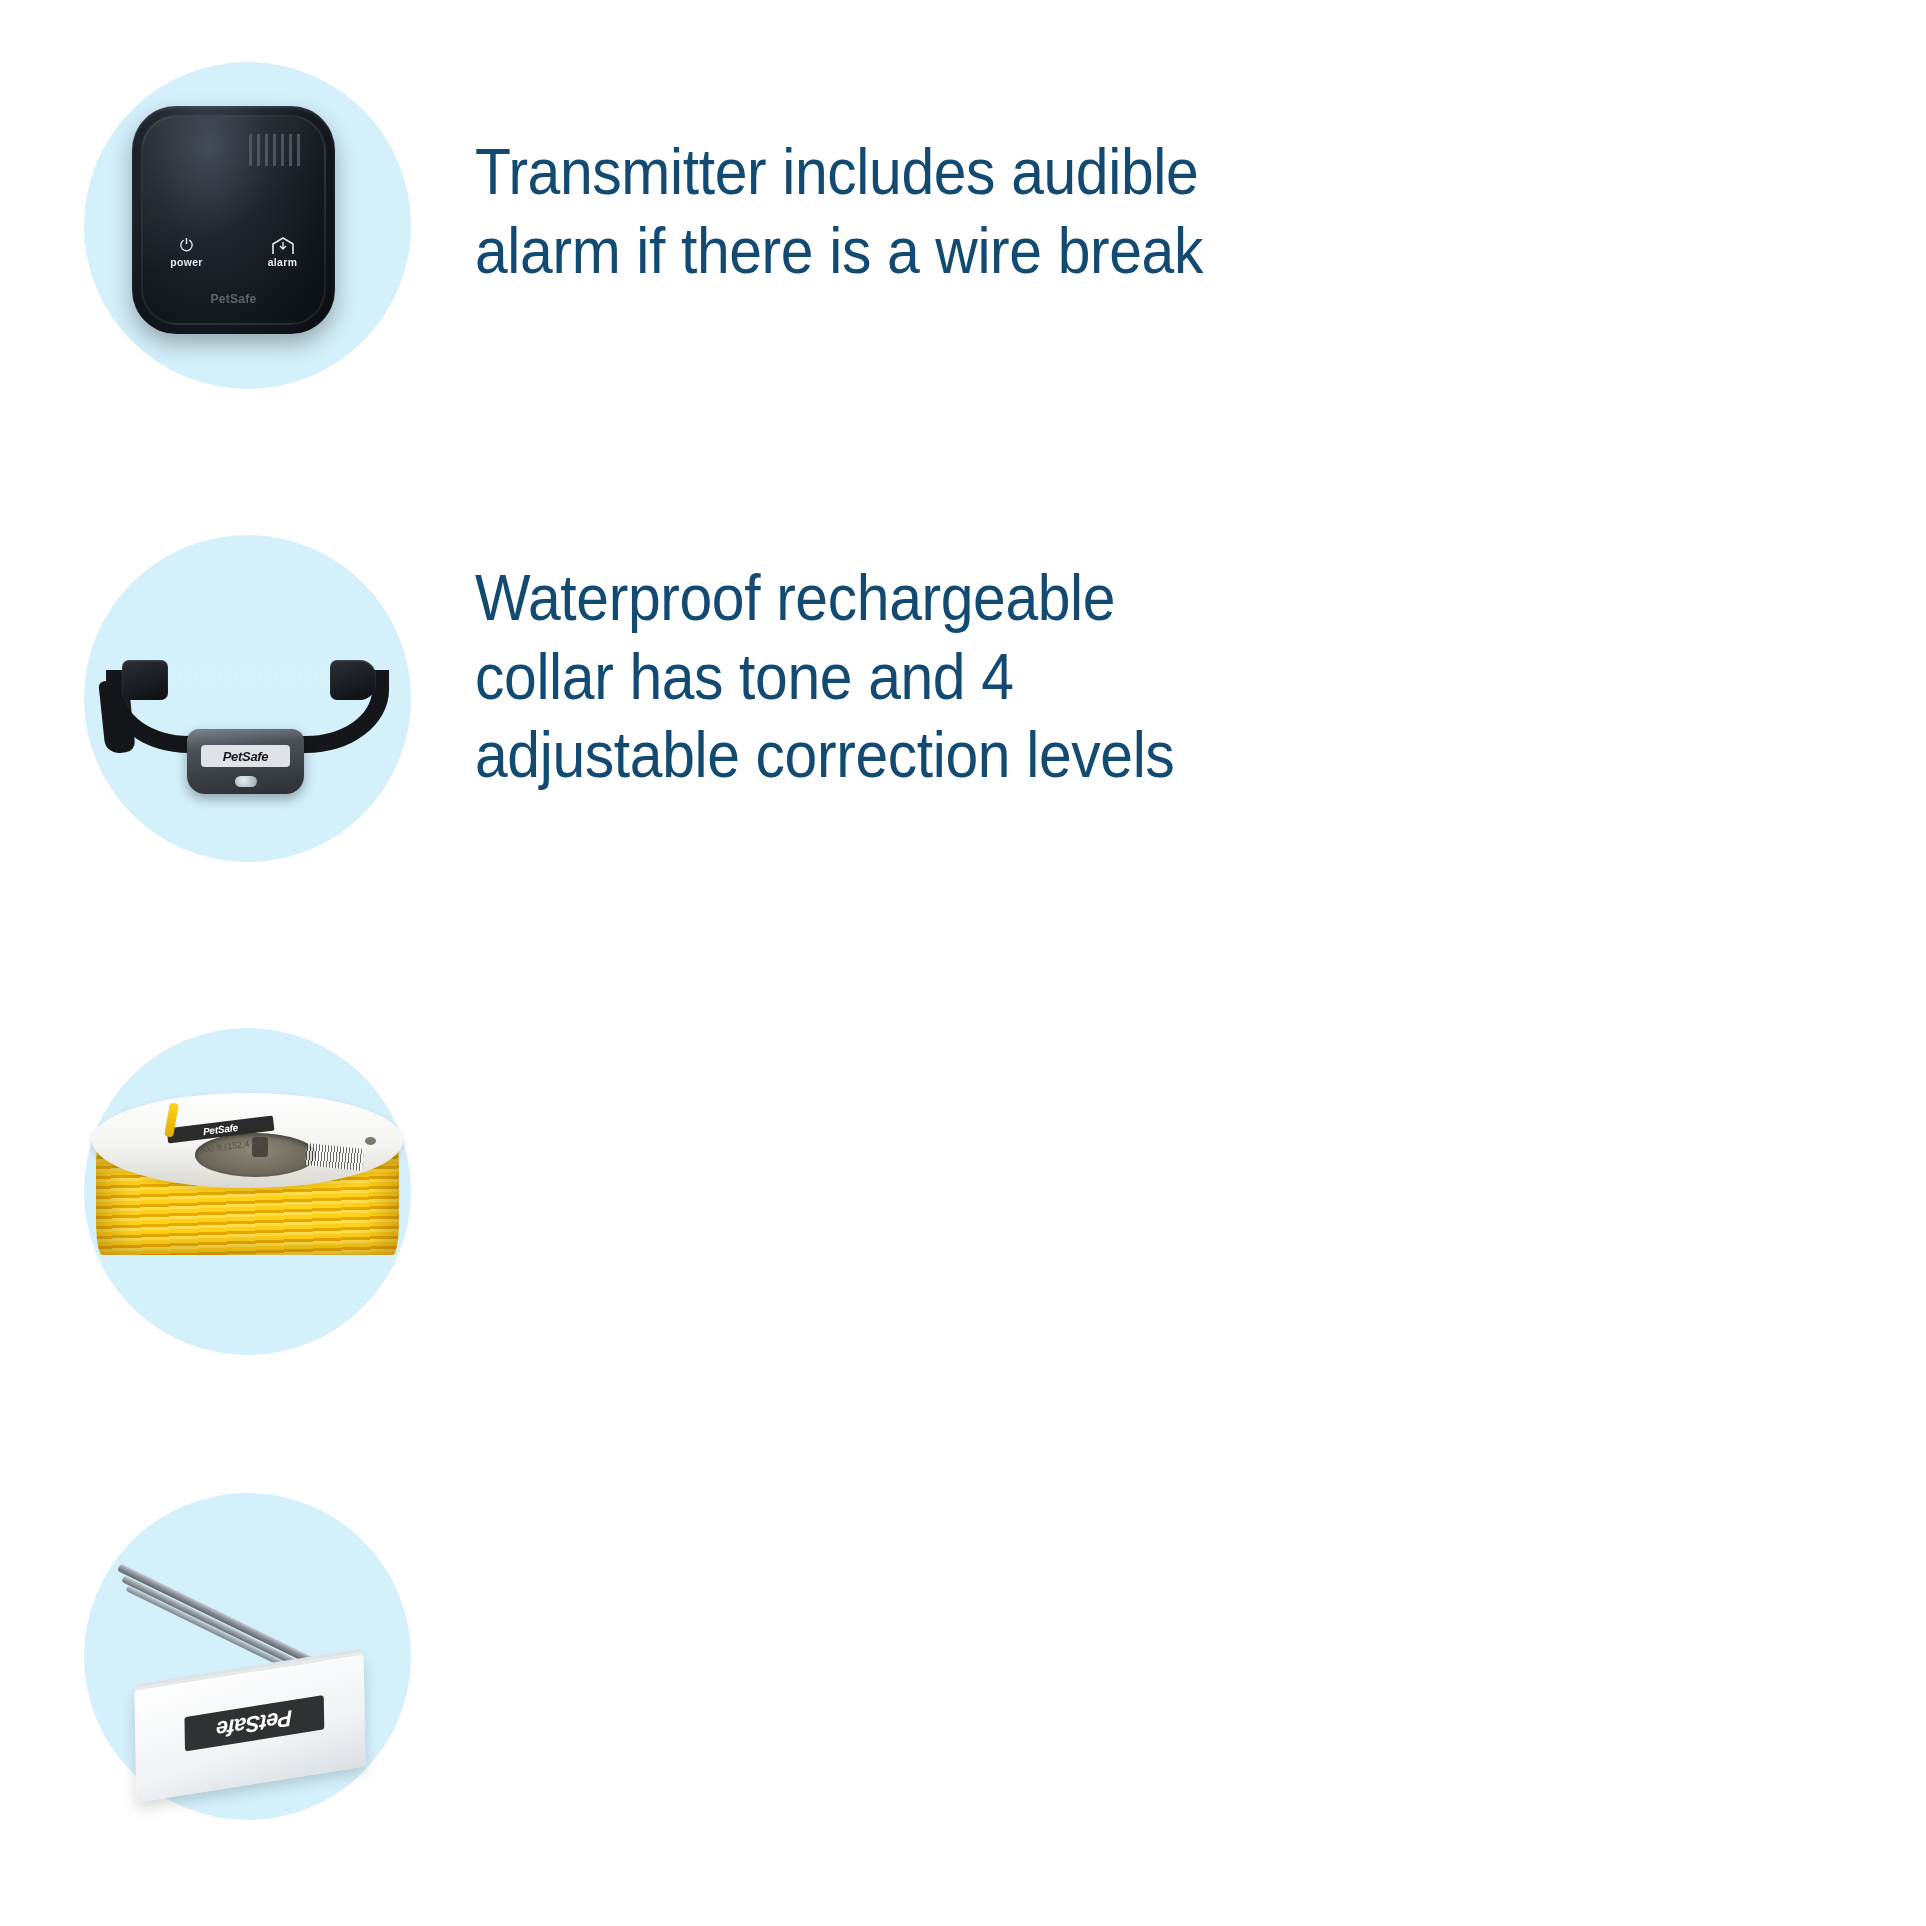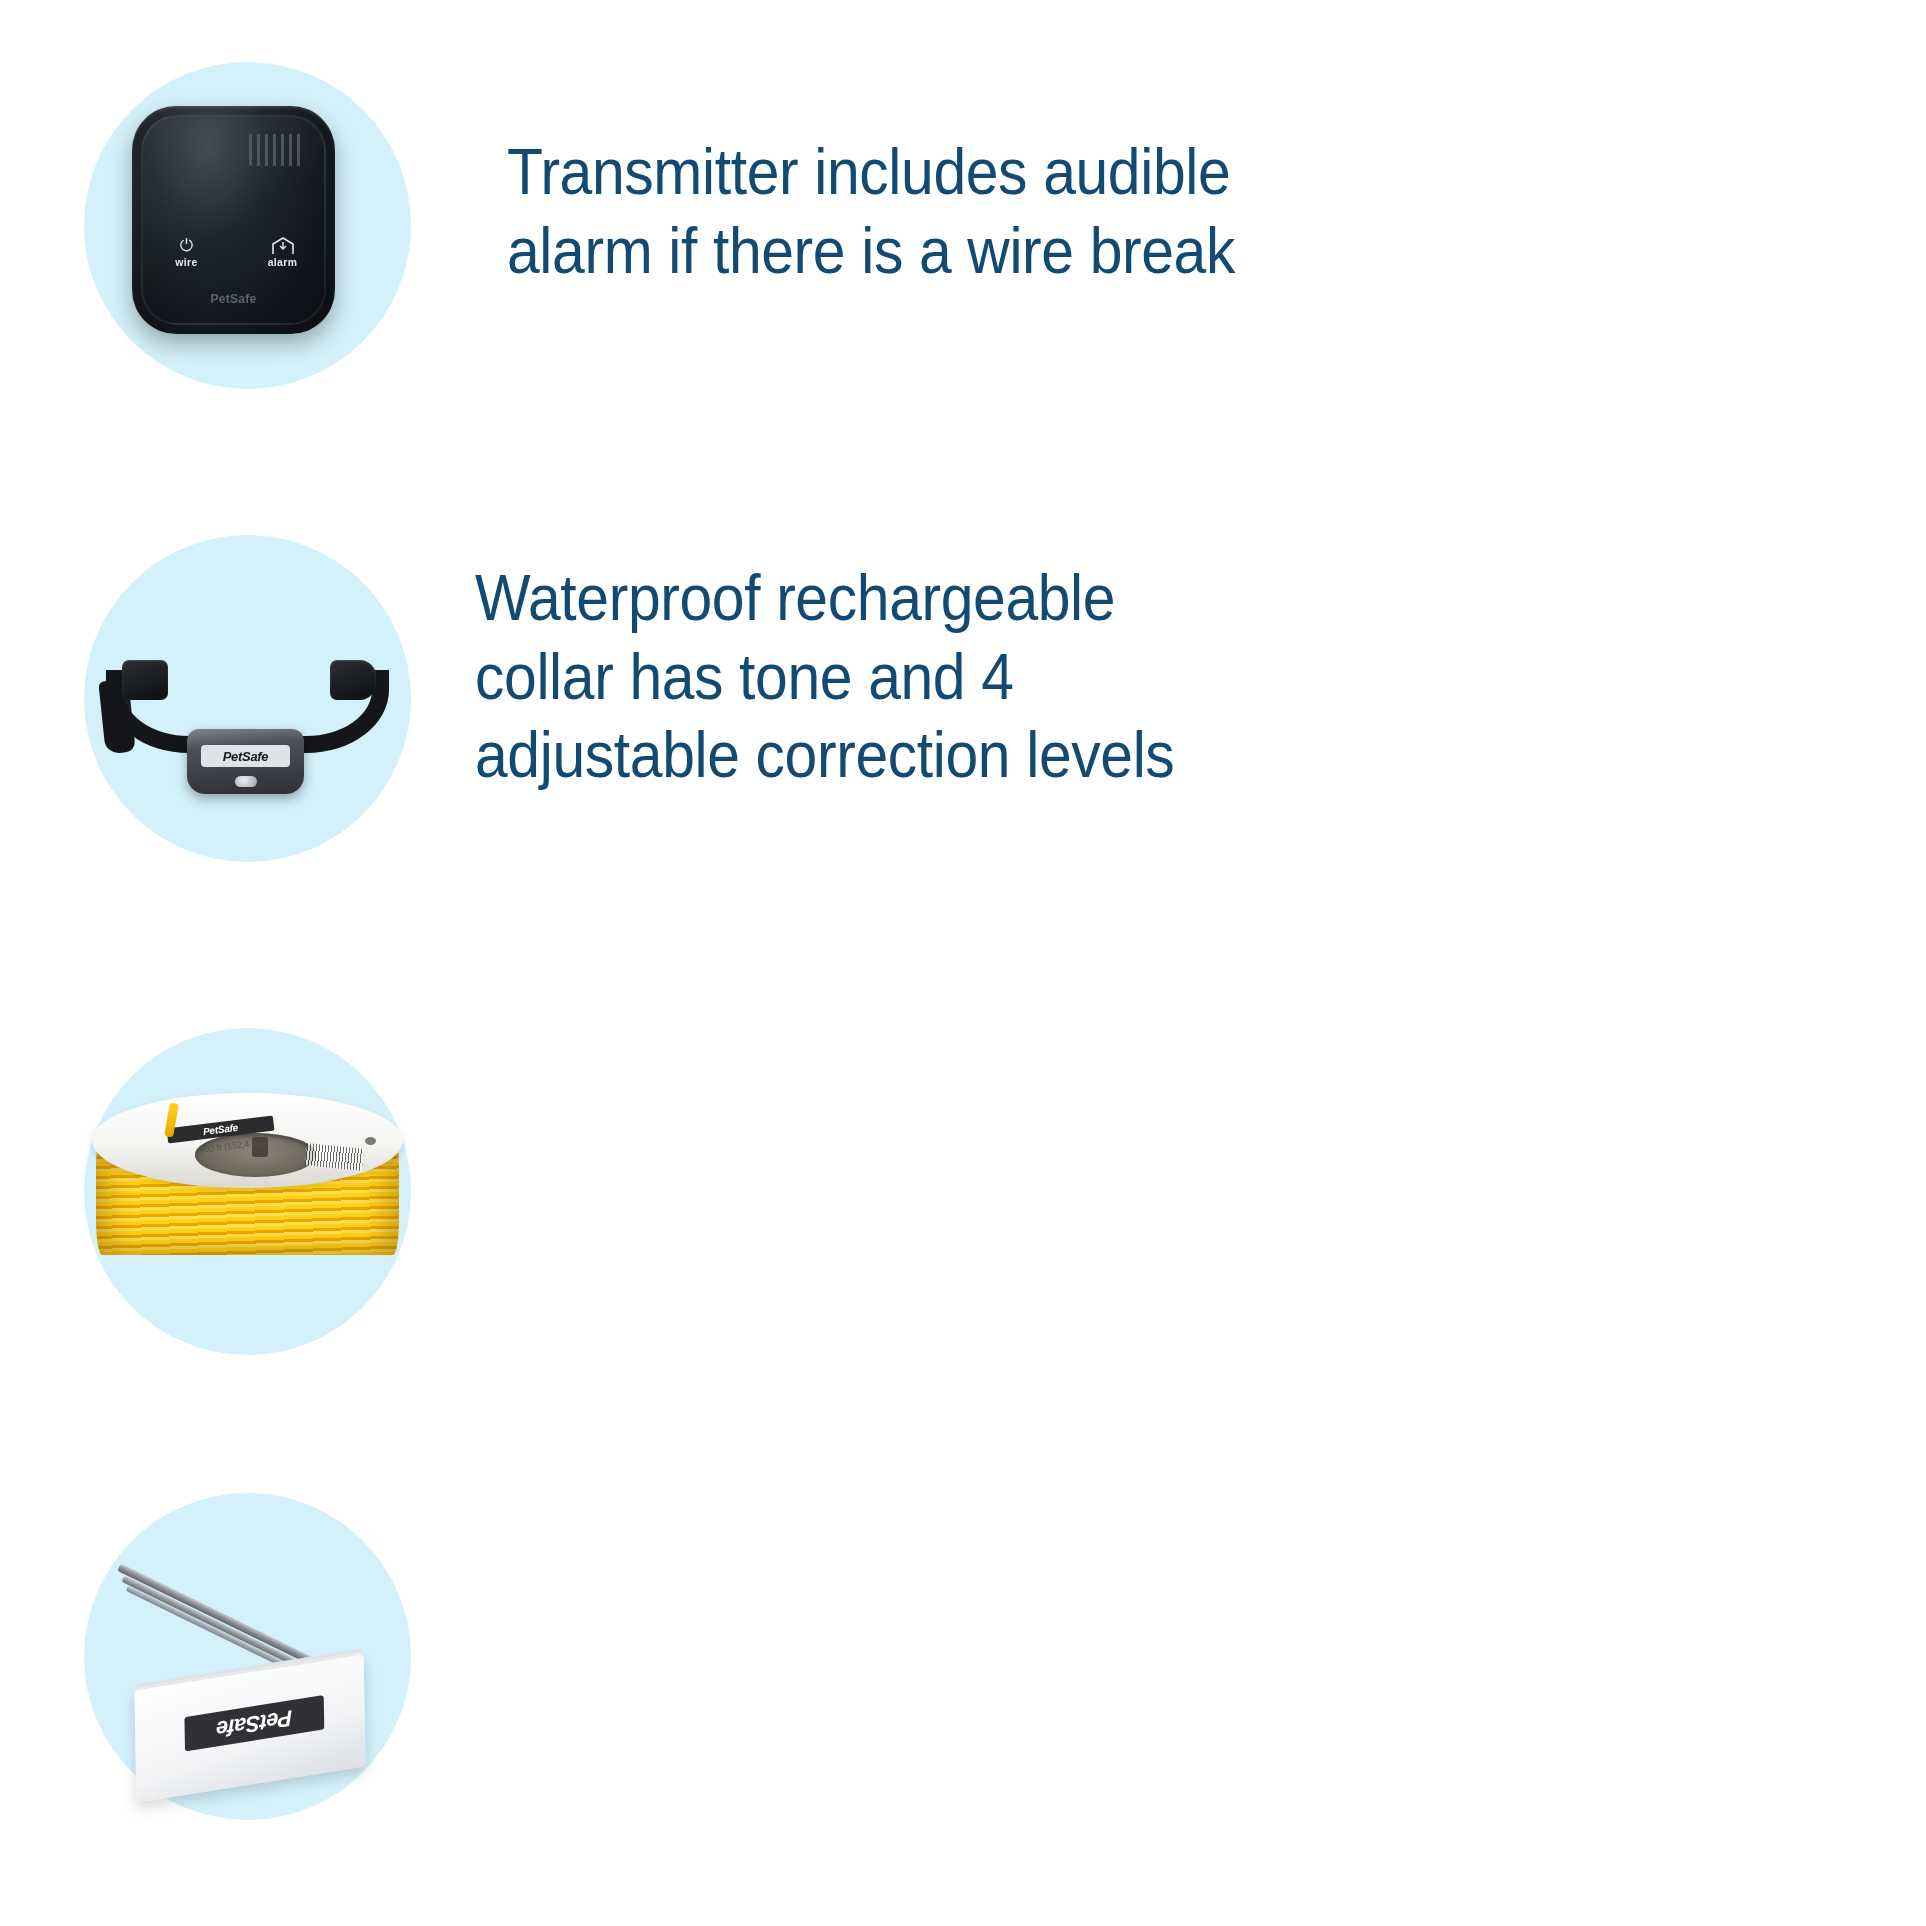--- a/index.html
+++ b/index.html
@@ -331,41 +331,41 @@
     color: #124a72;
     font-size: 65px;
     line-height: 1.21;
     font-weight: 400;
     letter-spacing: -0.4px;
     font-family: "Liberation Sans", sans-serif;
     transform: scaleX(0.905);
     transform-origin: left center;
     white-space: pre-line;
   }
-  .row-1 .text-col { padding-top: 93px; margin-left: 32px; }
+  .row-1 .text-col { padding-top: 93px; }
   .row-2 .text-col { padding-top: 44px; }
   .row-3 .text-col { padding-top: 0px; }
   .row-4 .text-col { padding-top: 79px; }
 </style>
 </head>
 <body>
 
 <div class="infographic">
 
   <div class="feature-row row-1">
     <div class="media-col">
       <div class="circle-bg"></div>
       <div class="product-art transmitter">
         <div class="tx-body">
           <div class="tx-bezel"></div>
           <div class="tx-vents"></div>
           <div class="tx-labels">
             <div class="tx-label">
               <div class="tx-glyph">⏻</div>
-              <div class="tx-cap">wire</div>
+              <div class="tx-cap">power</div>
             </div>
             <div class="tx-label">
               <div class="tx-loop-glyph">
                 <svg width="24" height="20" viewBox="0 0 24 20" aria-hidden="true">
                   <path d="M2 18 L2 8 L12 2 L22 8 L22 18" fill="none" stroke="#e0e6ed" stroke-width="1.6"></path>
                   <path d="M12 6 L12 13 M9 10 L12 13 L15 10" fill="none" stroke="#e0e6ed" stroke-width="1.4"></path>
                 </svg>
               </div>
               <div class="tx-cap">alarm</div>
             </div>

